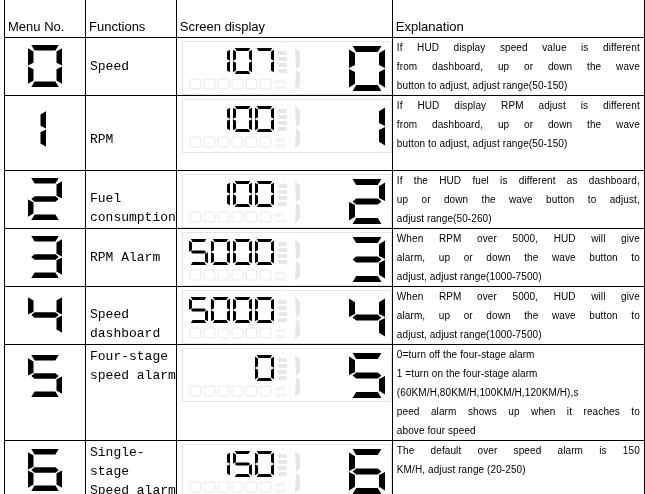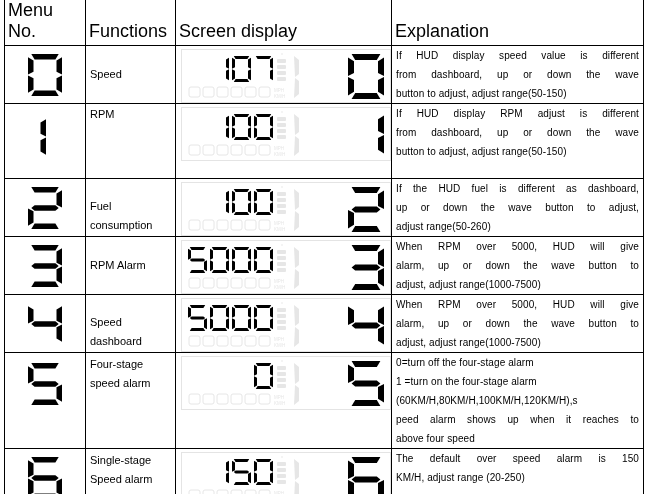--- a/index.html
+++ b/index.html
@@ -1,23 +1,23 @@
 <!DOCTYPE html>
 <html><head>
 <meta charset="utf-8">
 <style>
   html, body { margin:0; padding:0; background:#ffffff; }
   body { width:645px; height:494px; position:relative; overflow:hidden;
          font-family:"Liberation Sans", sans-serif; color:#000; }
   table.menu { position:absolute; left:4px; top:0; border-collapse:collapse; table-layout:fixed; }
   table.menu td, table.menu th { border:1.3px solid #000; padding:0; vertical-align:middle; }
-  table.menu th { font-weight:normal; font-size:18px; text-align:left; vertical-align:bottom; padding:0 0 3px 3px; }
+  table.menu th { font-weight:normal; font-size:13px; text-align:left; vertical-align:bottom; padding:0 0 3px 3px; }
   table.menu tr.hdr th { border-top:none; }
   .num-cell { text-align:center; }
-  .func-cell { font-size:11px; padding-left:4px !important; line-height:19px; }
+  .func-cell { font-size:13px; padding-left:4px !important; line-height:19px;font-family:Liberation Mono, monospace; }
   .func-cell.top { vertical-align:top; padding-top:2px !important; }
   .exp-cell { font-size:10px; line-height:19px; padding:0 4px 0 4px !important; vertical-align:top !important; text-align:justify; letter-spacing:0.1px; }
   .exp-cell .ln { display:block; text-align:justify; text-align-last:justify; }
   .exp-cell .ln.last { text-align-last:left; }
   .disp-cell { padding:0 !important; vertical-align:top !important; }
   .hud { margin:3px 0 0 5px; width:208px; height:52px; border:1px solid #e4e4e4; position:relative; background:#fff; }
   .hud svg { position:absolute; left:0; top:0; }
   .bigdigit svg { display:block; margin:0 auto; }
 </style>
 </head>
@@ -91,21 +91,21 @@
       <span class="ln">from dashboard, up or down the wave</span>
       <span class="ln last">button to adjust, adjust range(50-150)</span>
     </td>
   </tr>
 
   <tr style="height:75px">
     <td class="num-cell bigdigit" style="vertical-align:top;padding-top:10px"><span class="seg-big"><svg width="38" height="46" viewBox="0 0 38 46">
               <path d="M20,5.3 L14.5,8.6 L14.5,19.7 L20,22.45 Z" fill="#000000"></path>
               <path d="M20,23.55 L14.5,26.3 L14.5,37.4 L20,40.7 Z" fill="#000000"></path>
             </svg></span></td>
-    <td class="func-cell" style="vertical-align:top;padding-top:1px">RPM</td>
+    <td class="func-cell" style="vertical-align:top;padding-top:34px">RPM</td>
     <td class="disp-cell">
           <div class="hud">
             <svg width="208" height="52" viewBox="0 0 208 52">
               <path d="M47,7.8 L44,9.6 L44,17.2 L47,18.7 Z" fill="#000000"></path>
               <path d="M47,19.3 L44,20.8 L44,28.4 L47,30.2 Z" fill="#000000"></path>
               <path d="M51.8,6 L67.2,6 L65.4,9 L53.6,9 Z" fill="#000000"></path>
               <path d="M69,7.8 L66,9.6 L66,17.2 L69,18.7 Z" fill="#000000"></path>
               <path d="M69,19.3 L66,20.8 L66,28.4 L69,30.2 Z" fill="#000000"></path>
               <path d="M51.8,32 L67.2,32 L65.4,29 L53.6,29 Z" fill="#000000"></path>
               <path d="M50,19.3 L53,20.8 L53,28.4 L50,30.2 Z" fill="#000000"></path>

